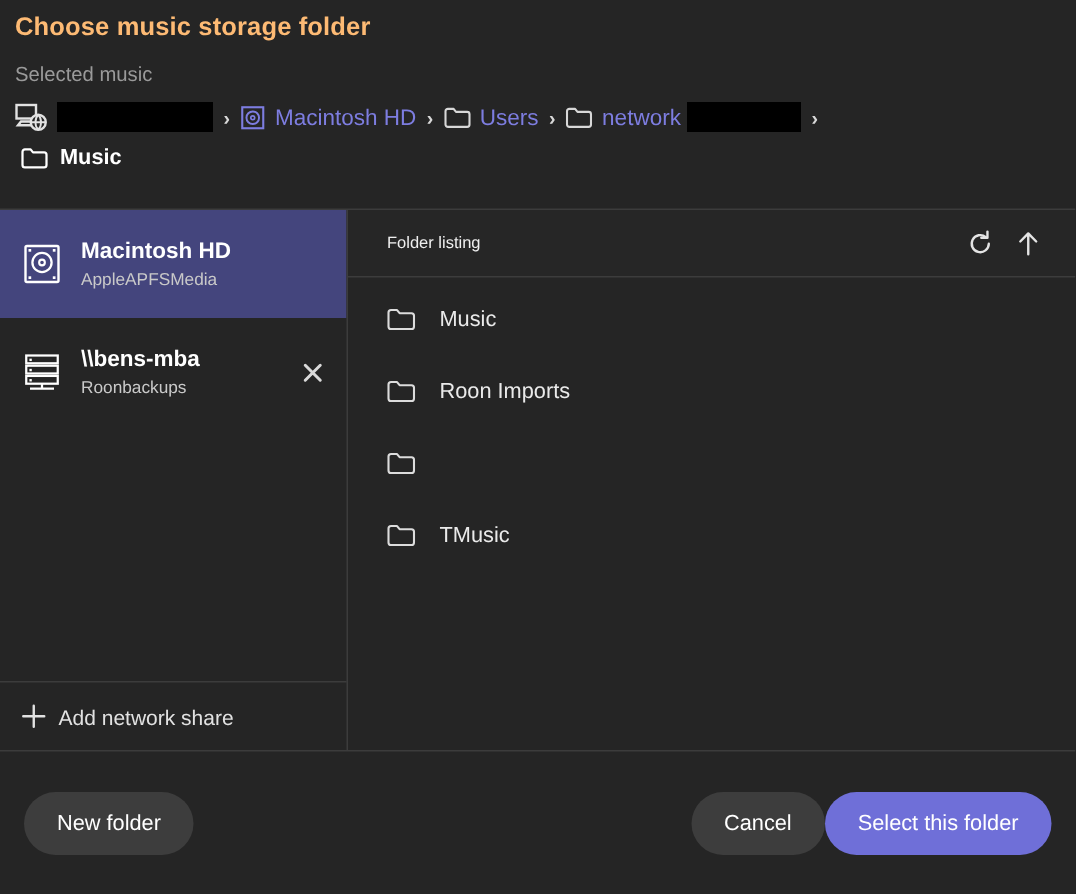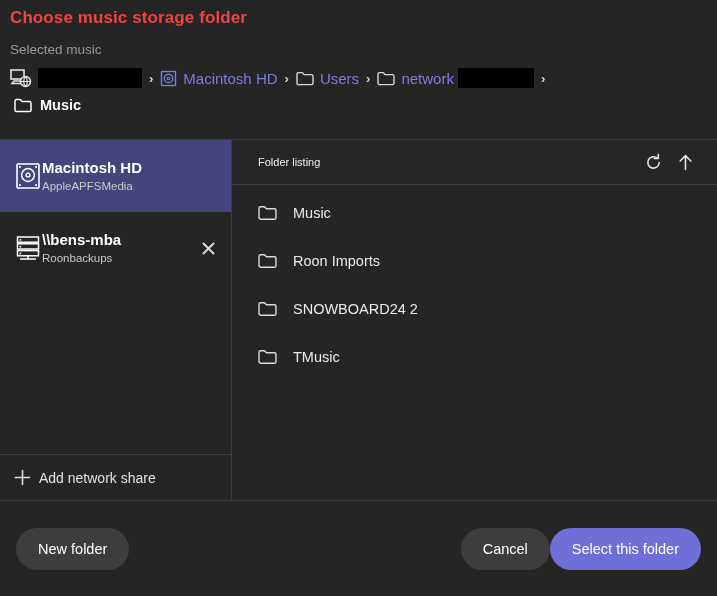--- a/index.html
+++ b/index.html
@@ -16,21 +16,21 @@
     font-size: 14px;
     overflow: hidden;
     position: relative;
     -webkit-font-smoothing: antialiased;
   }
 
   
   .dialog-title {
     font-size: 17px;
     font-weight: bold;
-    color: #ef4444;
+    color: #fdba74;
     padding: 8px 0 0 10px;
     letter-spacing: 0.1px;
   }
   .selected-folder-label {
     color: #9a9a9a;
     font-size: 13.5px;
     padding: 14px 0 0 10px;
   }
 
   
@@ -100,20 +100,21 @@
     border-right: 1px solid #3c3c3c;
     display: flex;
     flex-direction: column;
     box-sizing: border-box;
     background: #252525;
   }
   .sidebar-list { flex: 1; overflow: hidden; }
   .drive-item {
     display: flex;
     align-items: center;
+    gap: 12px;
     height: 72px;
     padding: 0 10px 0 14px;
     box-sizing: border-box;
     cursor: pointer;
     position: relative;
     justify-content: space-between;
   }
   .drive-item.selected { background: #44457d; }
   .drive-text { flex: 1; min-width: 0; }
   .drive-name {
@@ -401,21 +402,20 @@
         </span>
         <span class="folder-row-label">Roon Imports</span>
       </div>
 
       <div class="folder-row">
         <span>
           <svg width="19" height="16" viewBox="0 0 19 16">
             <path d="M1 3.4 A1.7 1.7 0 0 1 2.7 1.7 H6.7 L8.4 3.8 H16.3 A1.7 1.7 0 0 1 18 5.5 V12.6 A1.7 1.7 0 0 1 16.3 14.3 H2.7 A1.7 1.7 0 0 1 1 12.6 Z" fill="none" stroke="#dcdcdc" stroke-width="1.4" stroke-linejoin="round"></path>
           </svg>
         </span>
-        <span class="folder-row-label">SNOWBOARD24 2</span>
       </div>
 
       <div class="folder-row">
         <span>
           <svg width="19" height="16" viewBox="0 0 19 16">
             <path d="M1 3.4 A1.7 1.7 0 0 1 2.7 1.7 H6.7 L8.4 3.8 H16.3 A1.7 1.7 0 0 1 18 5.5 V12.6 A1.7 1.7 0 0 1 16.3 14.3 H2.7 A1.7 1.7 0 0 1 1 12.6 Z" fill="none" stroke="#dcdcdc" stroke-width="1.4" stroke-linejoin="round"></path>
           </svg>
         </span>
         <span class="folder-row-label">TMusic</span>
       </div>

